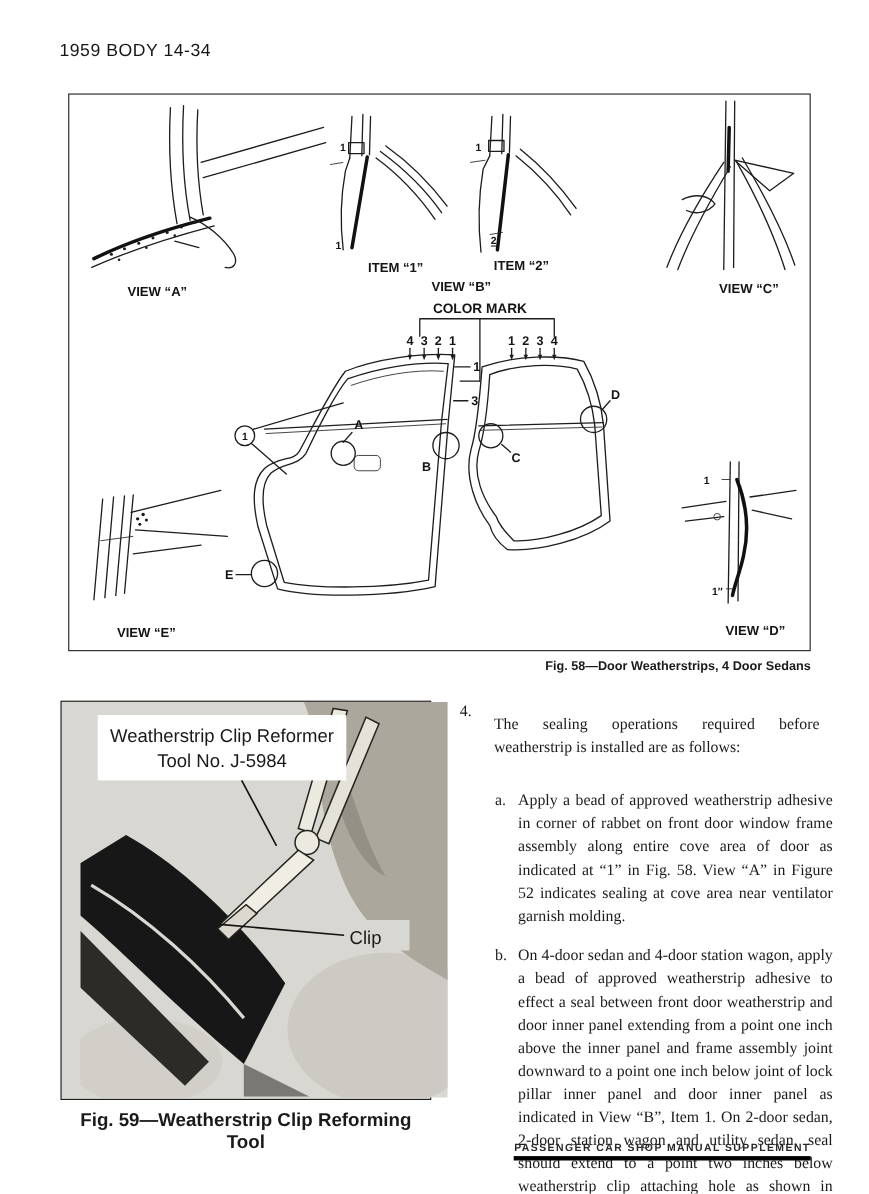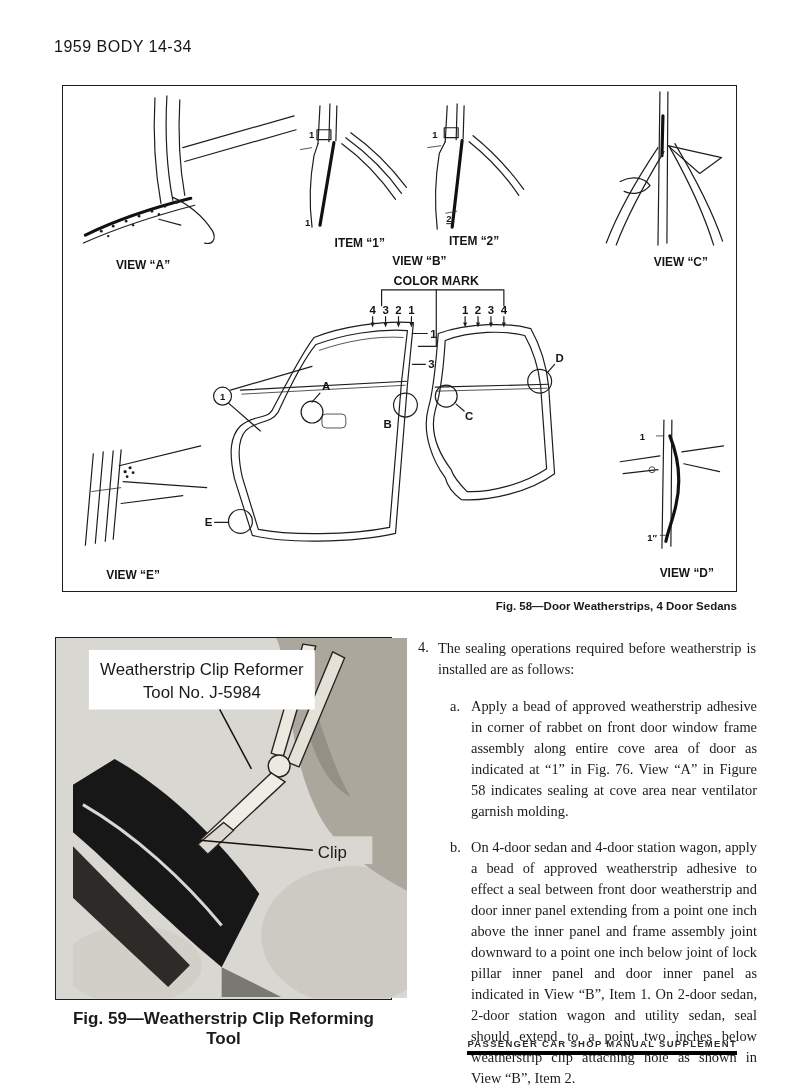--- a/index.html
+++ b/index.html
@@ -21,21 +21,21 @@
 
   
   .fig59-box{left:55px;top:637px;width:337px;height:363px;border:1.5px solid #1c1c1c;box-sizing:border-box;background:#d9d7d2;padding-left:17px;}
   .fig59-caption{left:55px;top:1009px;width:337px;text-align:center;
     font-family:"Liberation Sans",sans-serif;font-weight:bold;font-size:17px;color:#1a1a1a;}
 
   
   .text-col{left:418px;top:637px;width:339px;font-size:14.4px;line-height:21px;text-align:justify;}
   .step{display:flex;}
   .step .num{flex:0 0 19px;font-weight:normal;}
-  .step p{margin:1px;flex:1;}
+  .step p{margin:12px;flex:1;}
   .substep{display:flex;margin-top:15px;margin-left:32px;}
   .substep .letter{flex:0 0 21px;}
   .substep p{margin:0;flex:1;}
 
   
   svg{display:block;}
   .ink{stroke:#1d1d1d;fill:none;stroke-width:1.2;stroke-linecap:round;stroke-linejoin:round;}
   .ink-thick{stroke:#111;fill:none;stroke-width:3.2;stroke-linecap:round;}
   .ink-thin{stroke:#2a2a2a;fill:none;stroke-width:.8;}
   .flabel{font-family:"Liberation Sans",sans-serif;font-weight:bold;font-size:12px;fill:#141414;}
@@ -295,21 +295,21 @@
 </div>
 <div class="abs fig59-caption">Fig. 59—Weatherstrip Clip Reforming Tool</div>
 
 <div class="abs text-col">
   <div class="step">
     <span class="num">4.</span>
     <p>The sealing operations required before weatherstrip is installed are as follows:</p>
   </div>
   <div class="substep">
     <span class="letter">a.</span>
-    <p>Apply a bead of approved weatherstrip adhesive in corner of rabbet on front door window frame assembly along entire cove area of door as indicated at “1” in Fig. 76. View “A” in Figure 58 indicates sealing at cove area near ventilator garnish molding.</p>
+    <p>Apply a bead of approved weatherstrip adhesive in corner of rabbet on front door window frame assembly along entire cove area of door as indicated at “1” in Fig. 58. View “A” in Figure 52 indicates sealing at cove area near ventilator garnish molding.</p>
   </div>
   <div class="substep">
     <span class="letter">b.</span>
     <p>On 4-door sedan and 4-door station wagon, apply a bead of approved weatherstrip adhesive to effect a seal between front door weatherstrip and door inner panel extending from a point one inch above the inner panel and frame assembly joint downward to a point one inch below joint of lock pillar inner panel and door inner panel as indicated in View “B”, Item 1. On 2-door sedan, 2-door station wagon and utility sedan, seal should extend to a point two inches below weatherstrip clip attaching hole as shown in View “B”, Item 2.</p>
   </div>
 </div>
 
 <div class="abs page-footer">PASSENGER CAR SHOP MANUAL SUPPLEMENT</div>
 
 </body></html>

